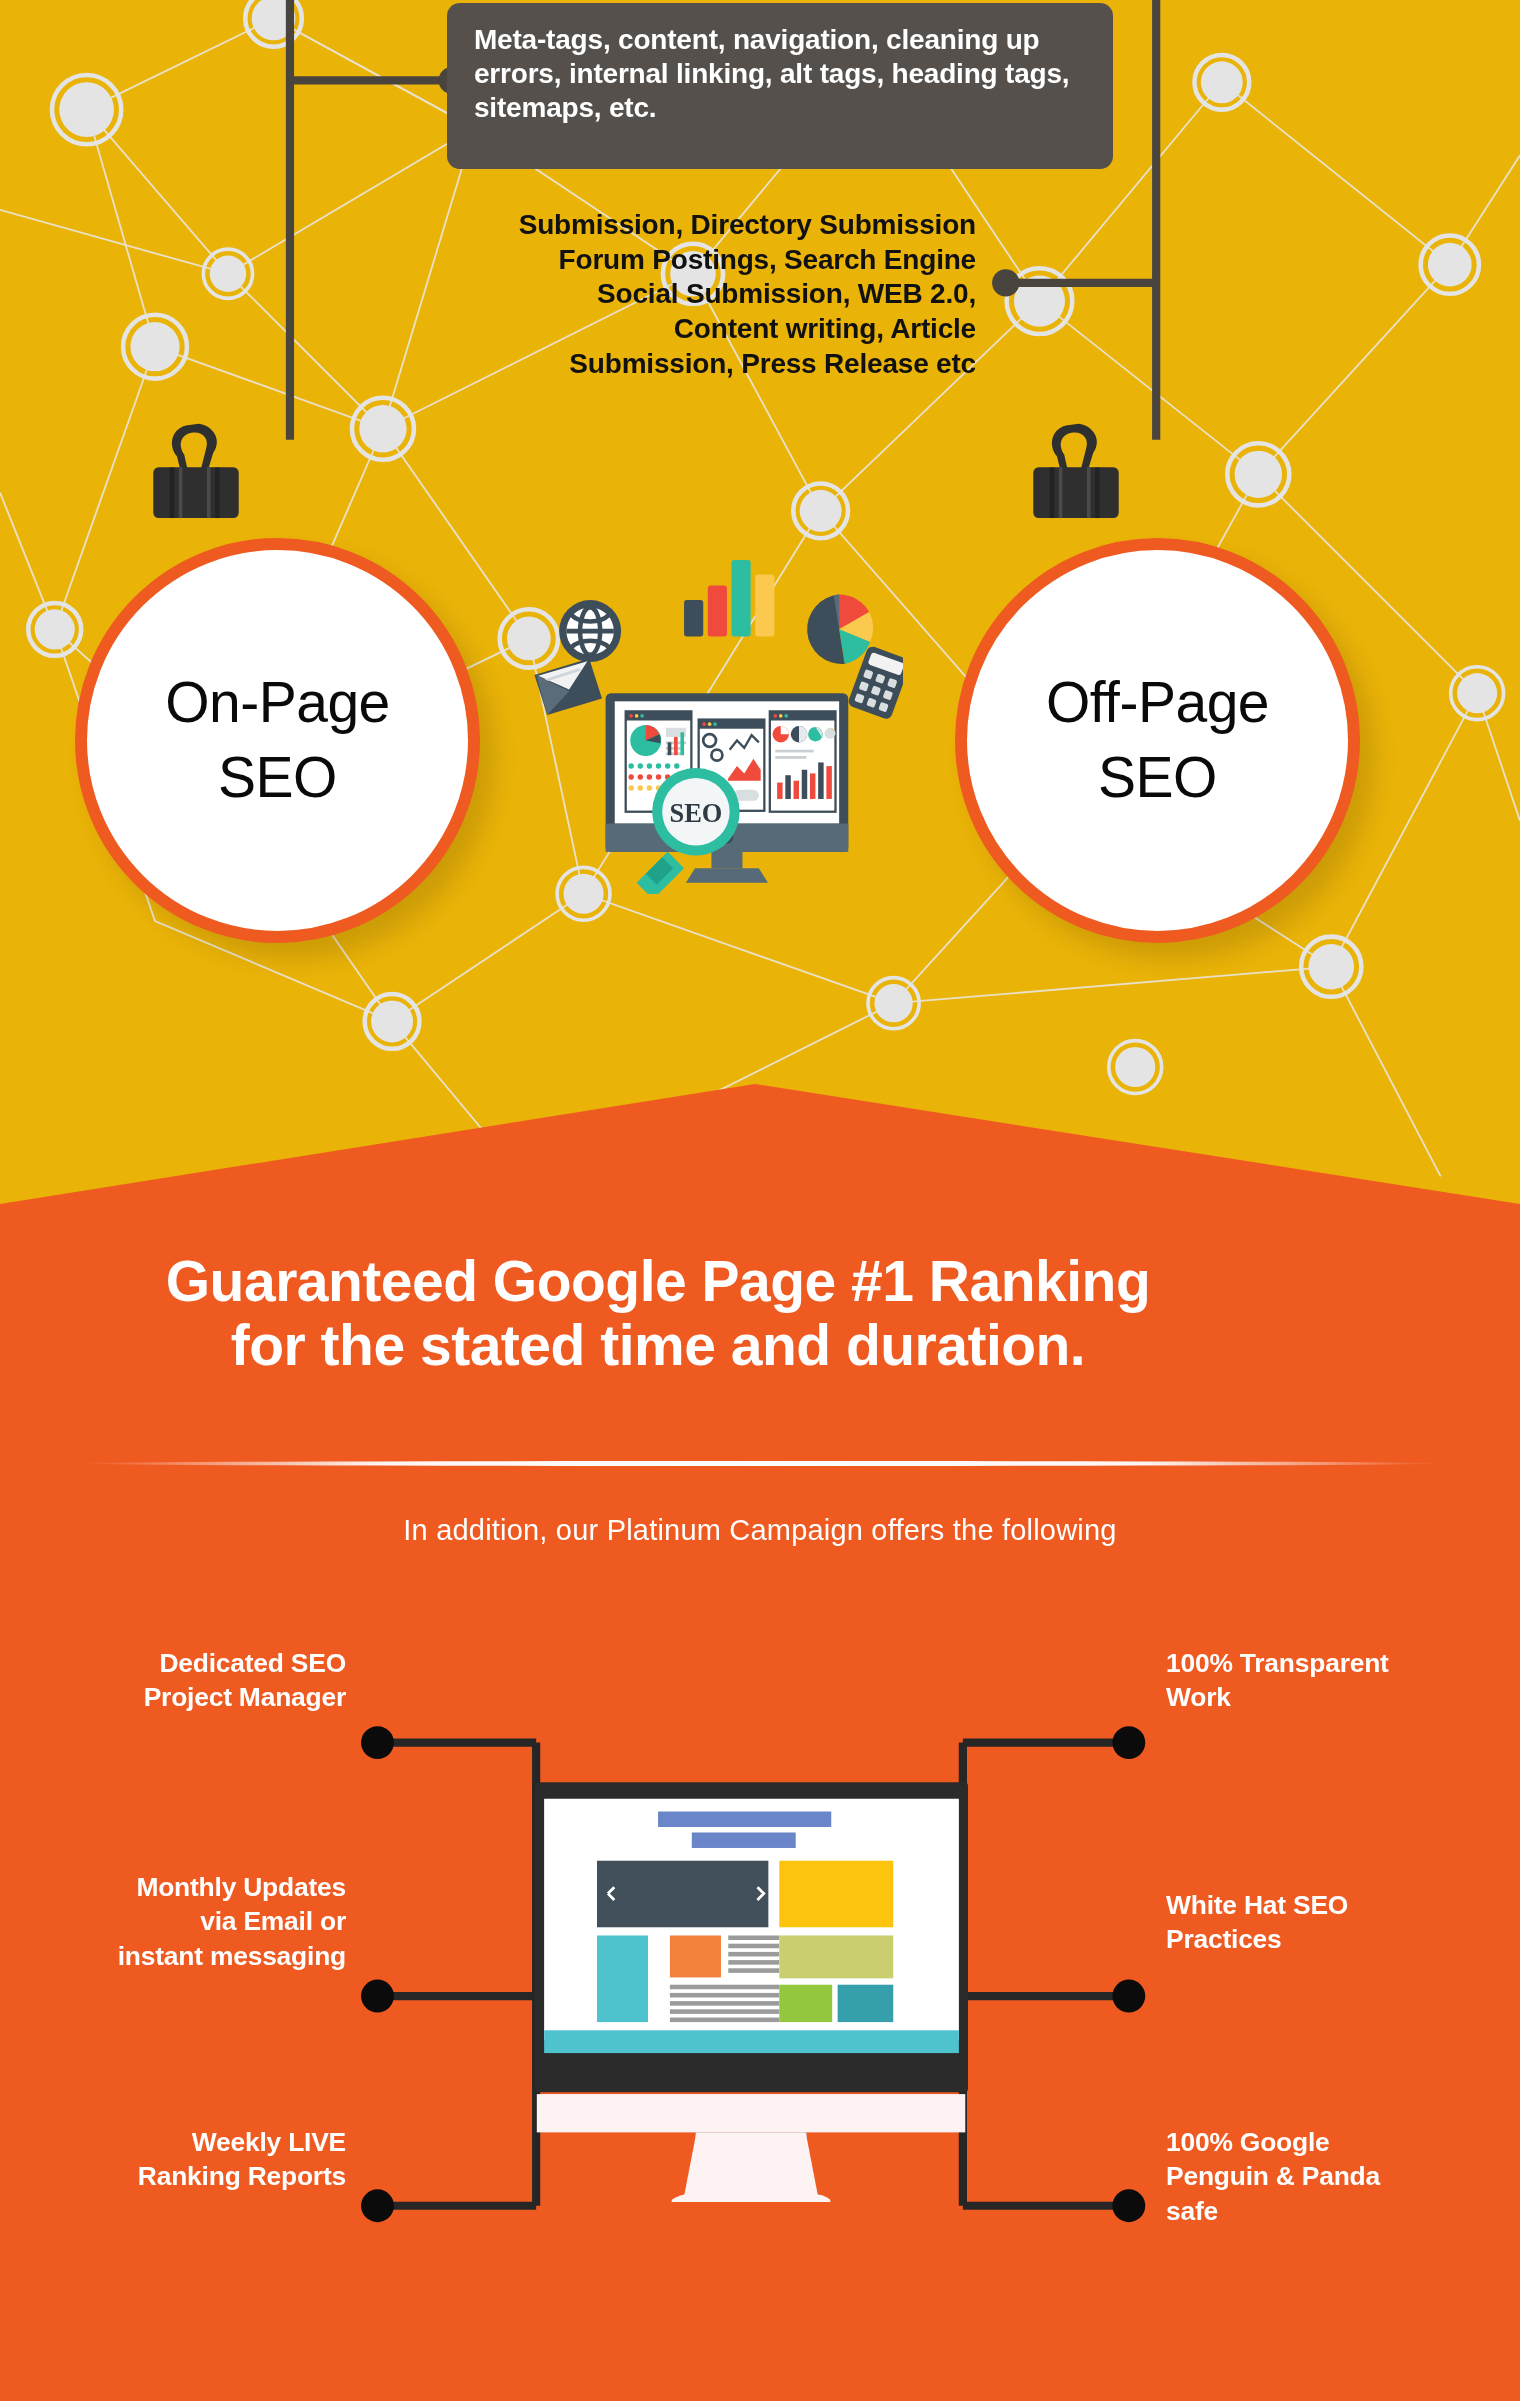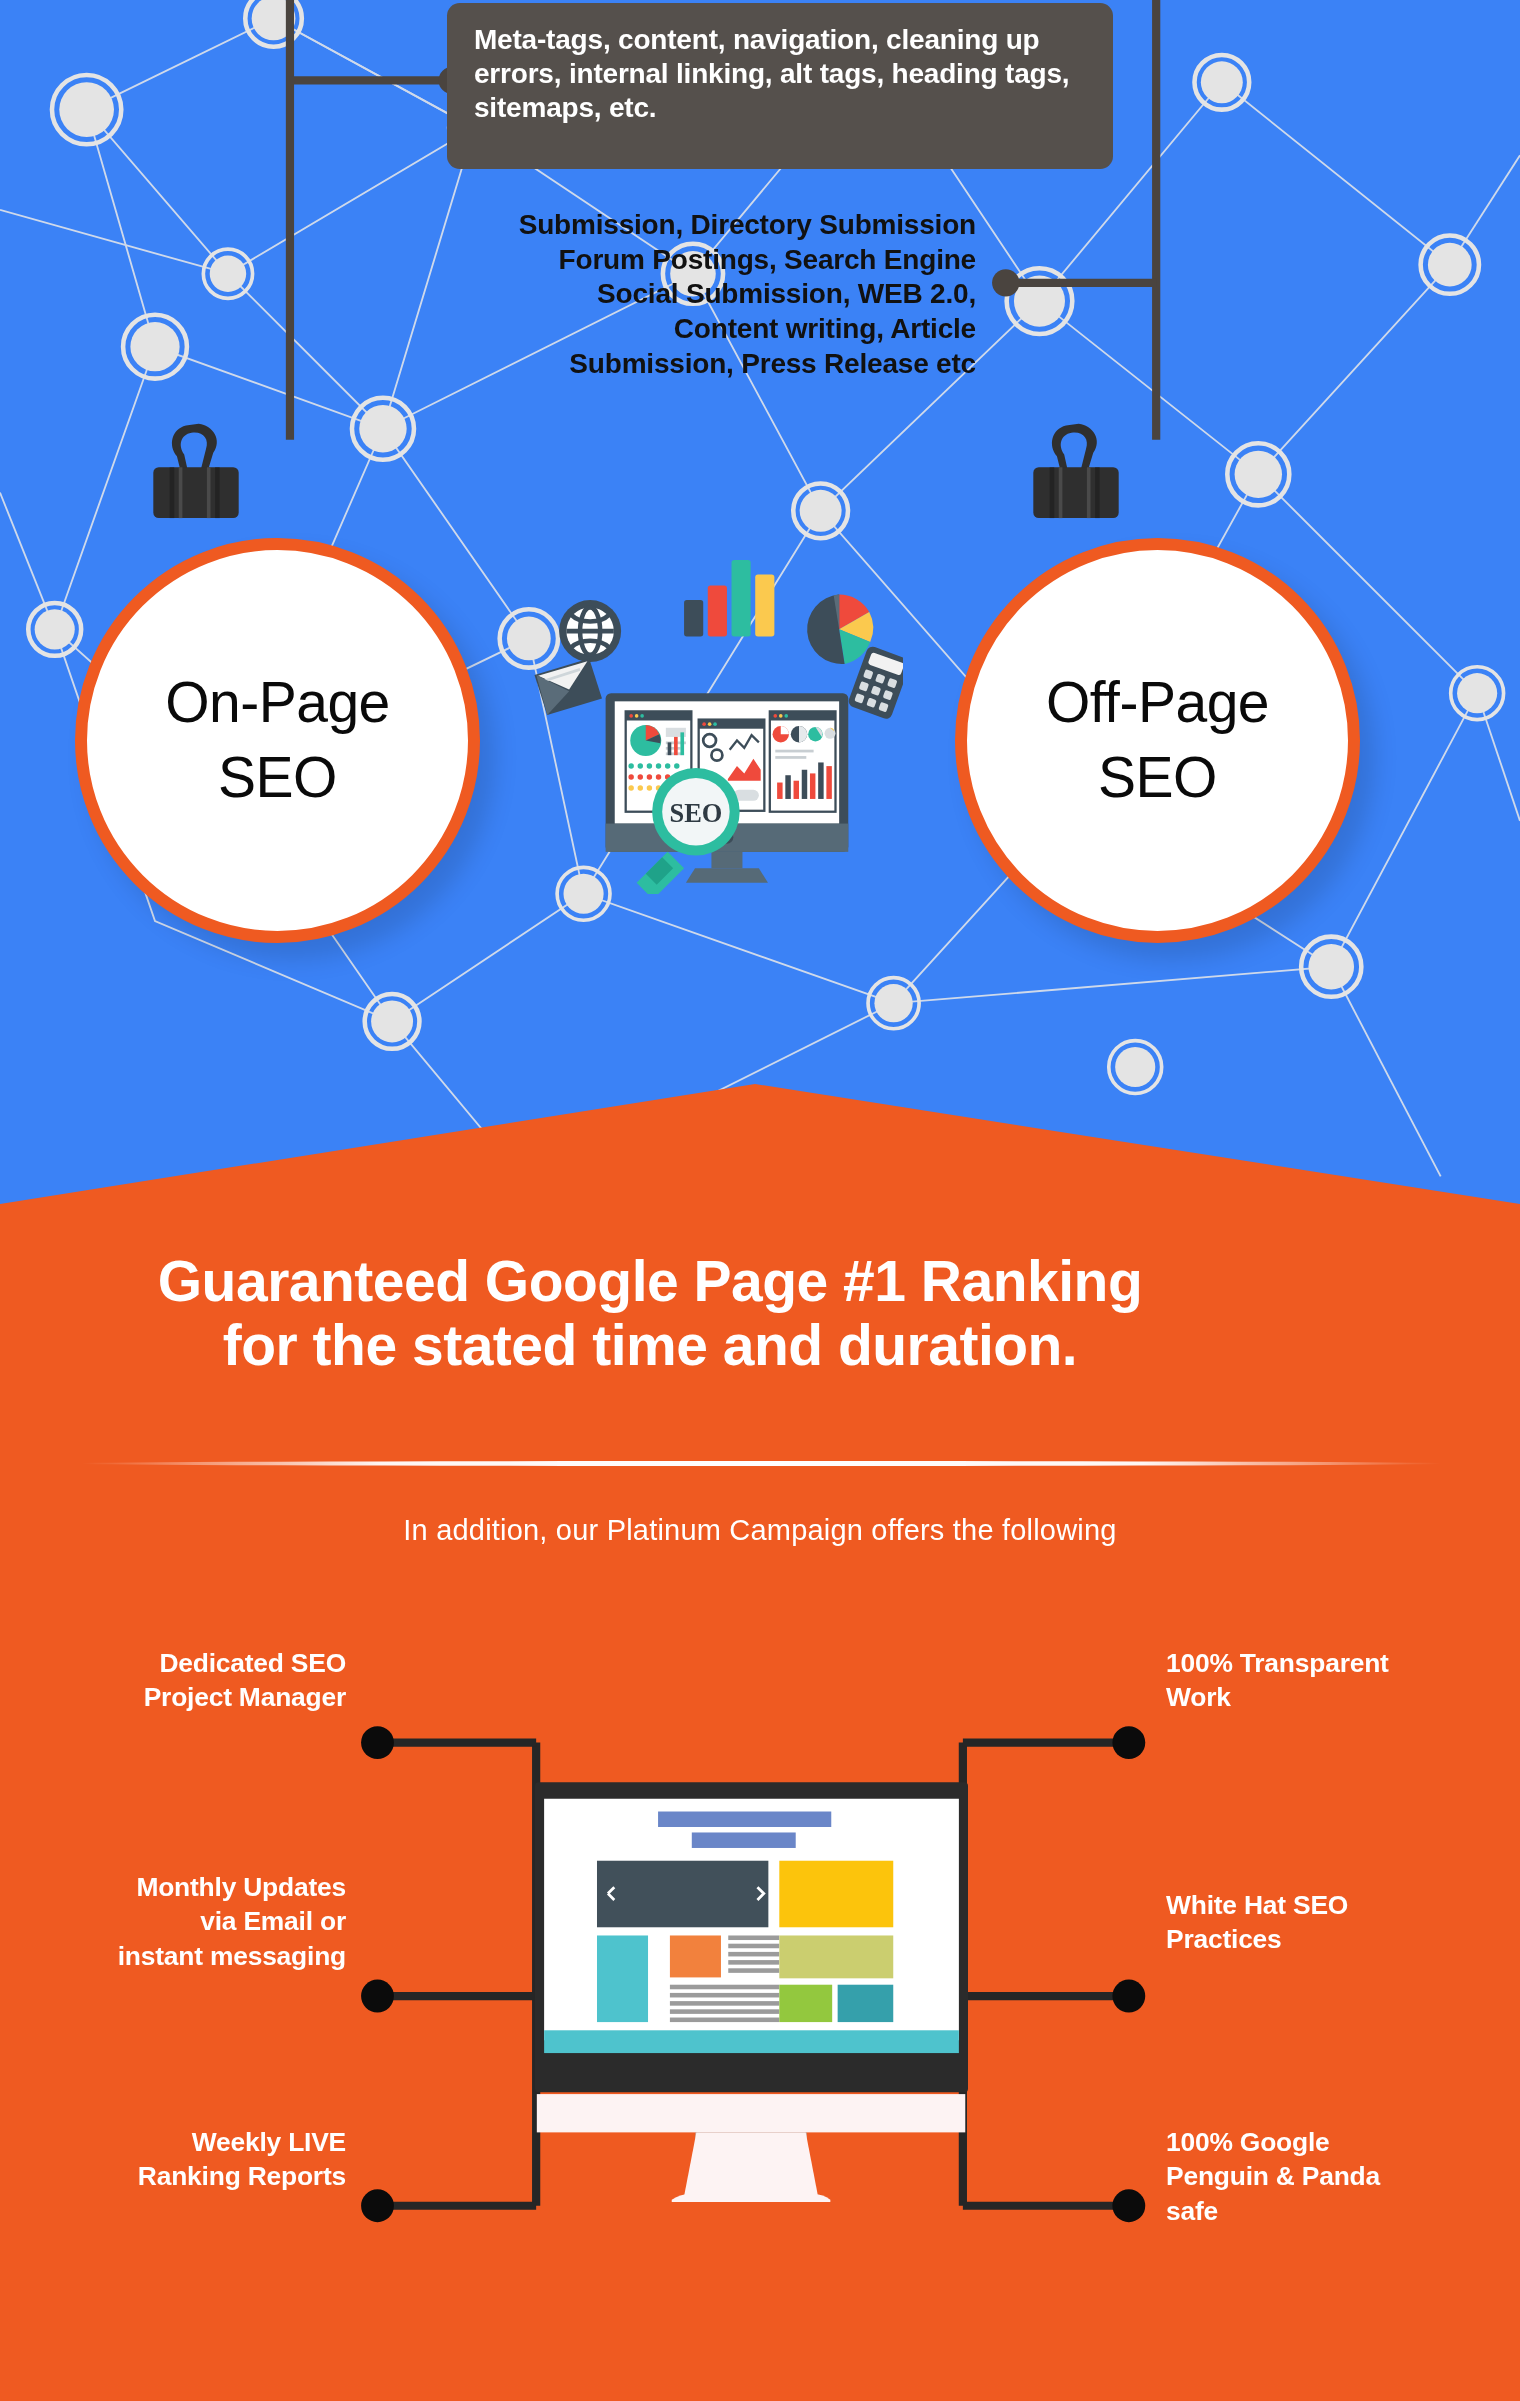--- a/index.html
+++ b/index.html
@@ -6,21 +6,21 @@
   html,body { width:1520px; height:2401px; }
   body {
     font-family:"Liberation Sans", sans-serif;
     background:#fff;
     position:relative;
     overflow:hidden;
   }
   #stage { position:absolute; inset:0; width:1520px; height:2401px; }
 
   
-  .top-section{position:absolute;left:0;top:0;width:1520px;height:1204px;background:#3b82f6;overflow:hidden;}
+  .top-section{position:absolute;left:0;top:0;width:1520px;height:1204px;background:#eab308;overflow:hidden;}
   .net-svg{position:absolute;left:0;top:0;width:1520px;height:1204px;}
 
   
   .conn-svg{position:absolute;left:0;top:0;width:1520px;height:1204px;}
 
   
   .callout{
     position:absolute;left:447px;top:2.7px;width:666px;height:166px;
     background:#55504c;border-radius:12.8px;
     padding:20px 27px 0 27px;
@@ -57,21 +57,21 @@
   
   .seo-illu{position:absolute;left:529px;top:547px;width:374px;height:347px;}
 
   
   .orange{
     position:absolute;left:0;top:1084px;width:1520px;height:1318px;
     background:#ef5a21;
     clip-path:polygon(0 120px, 755px 0, 1520px 120px, 1520px 1318px, 0 1318px);
   }
   .headline{
-    position:absolute;left:0;top:1250px;width:1300px;text-align:center;
+    position:absolute;left:8px;top:1250px;width:1300px;text-align:center;
     color:#fff;font-weight:bold;font-size:57px;line-height:1.12;letter-spacing:-0.5px;
   }
   .divider{
     position:absolute;left:82px;top:1461px;width:1359px;height:4.6px;
     background:linear-gradient(to right, rgba(255,255,255,0) 0%, rgba(255,255,255,.95) 22%, #fff 50%, rgba(255,255,255,.95) 78%, rgba(255,255,255,0) 100%);
     border-radius:50%;
   }
   .subline{
     position:absolute;left:0;top:1514px;width:1520px;text-align:center;
     color:#fff;font-size:29px;letter-spacing:0.2px;

